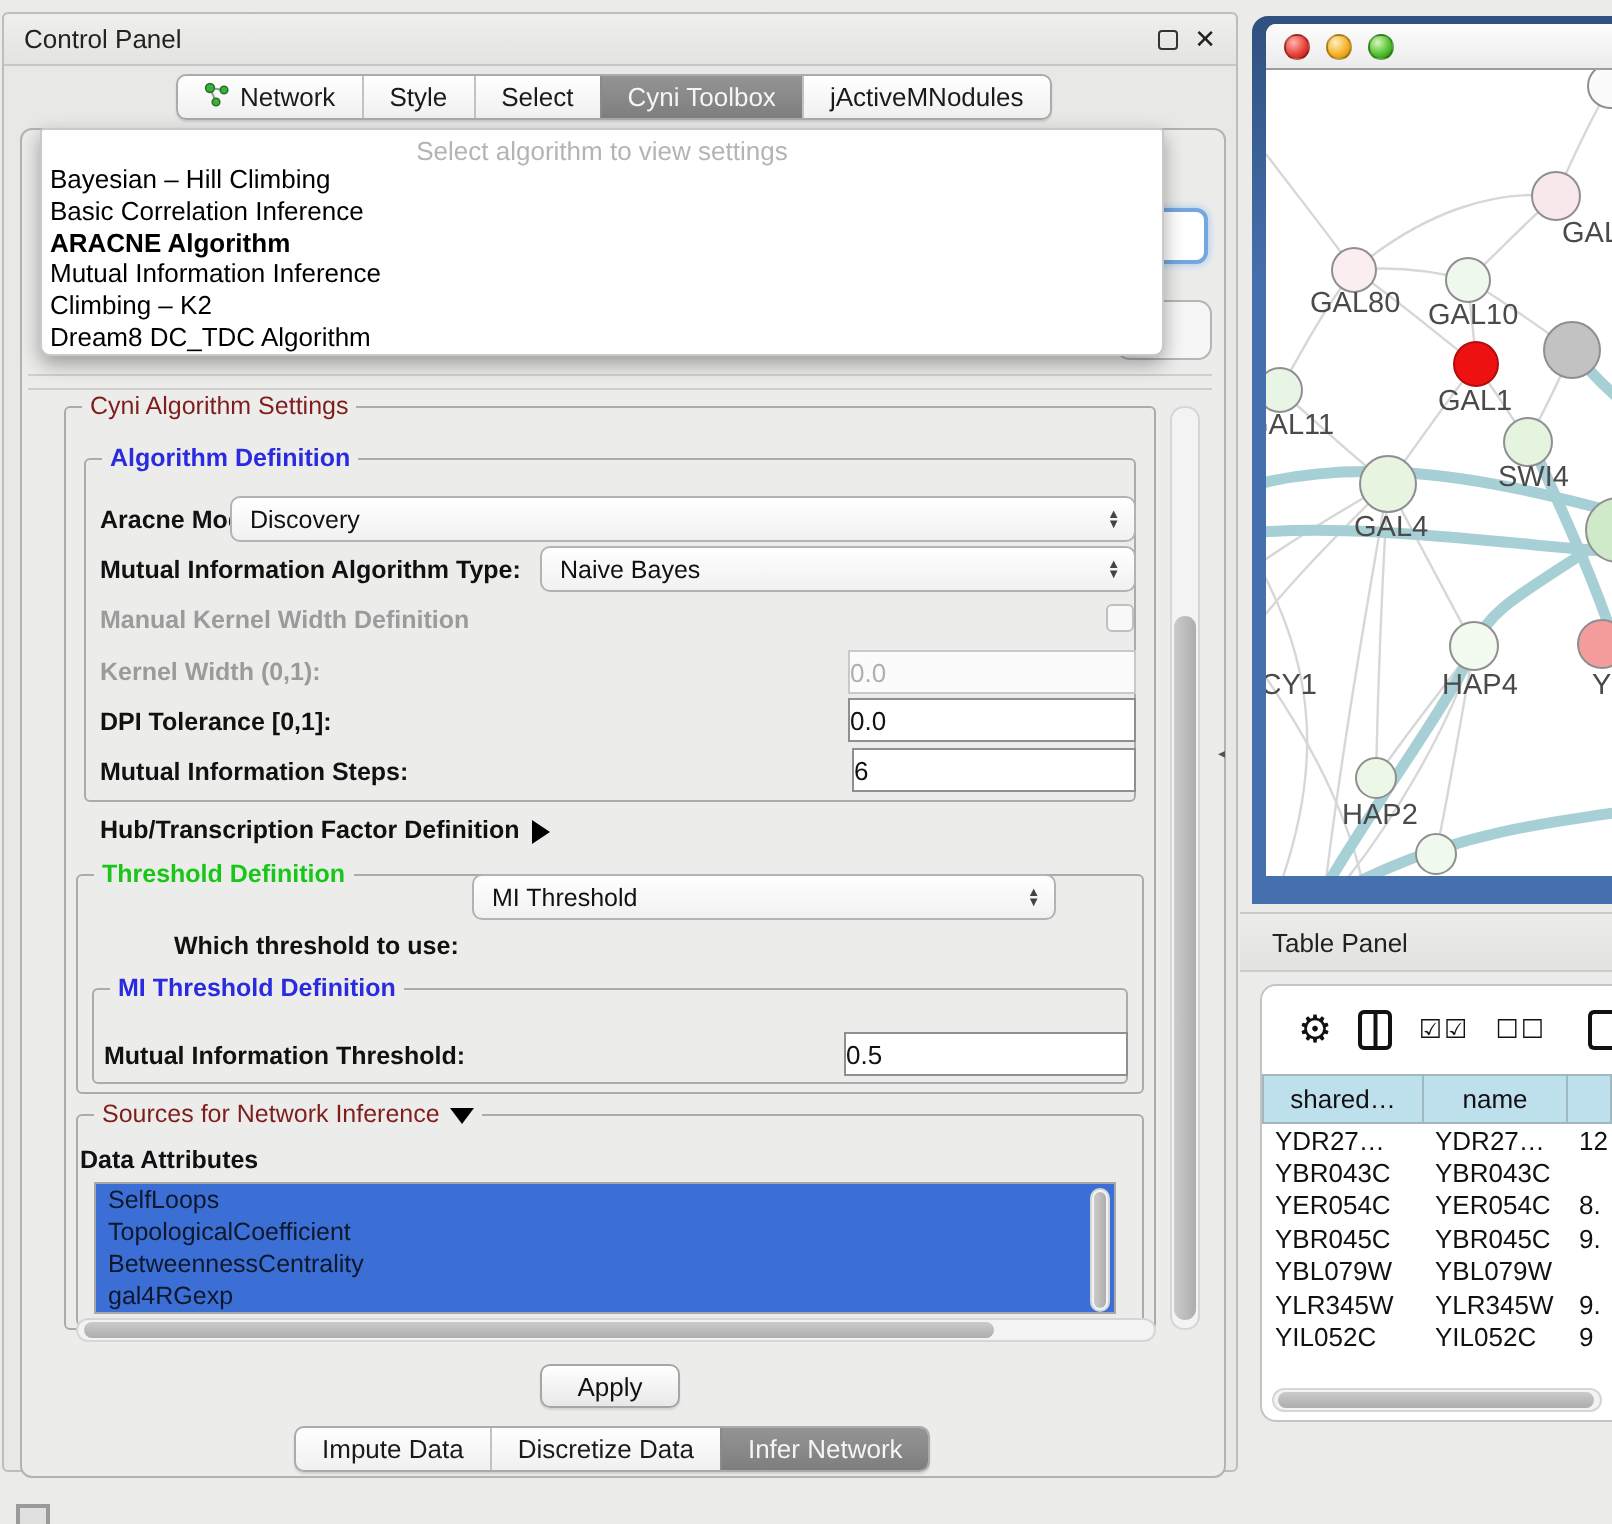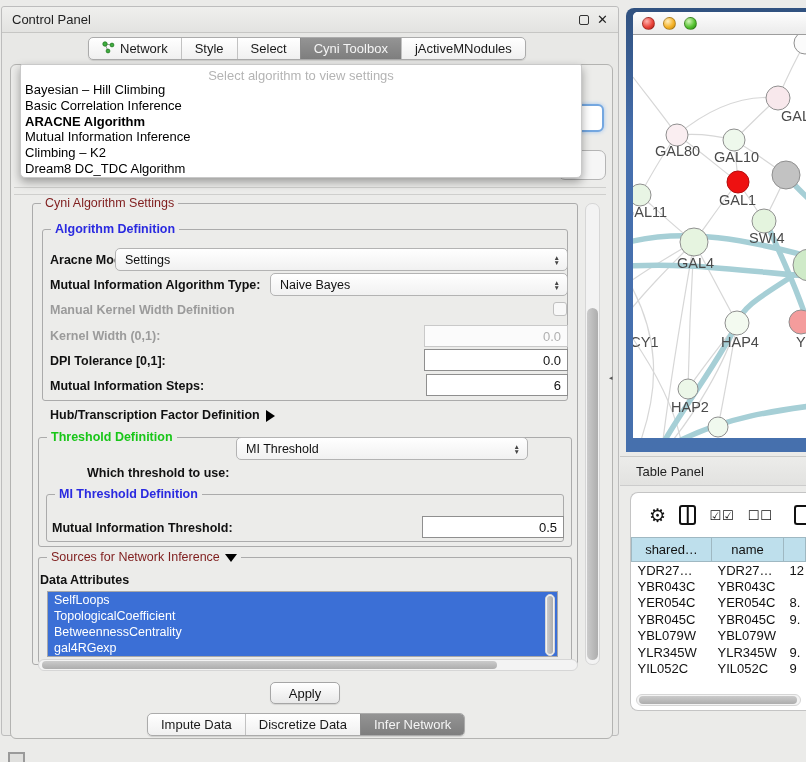--- a/index.html
+++ b/index.html
@@ -41,32 +41,32 @@
   .legend-green { color:#18c618; font-weight:bold; }
   .legend-plain { color:#7f1d1d; }
 
   .lbl { position:absolute; font-size:12.5px; white-space:nowrap; }
   .lbl.b { font-weight:bold; color:#111; }
   .lbl.dis { font-weight:bold; color:#9b9b9b; }
 
   .combo { position:absolute; height:23px; background:linear-gradient(#ffffff,#f1f1f1); border:1px solid #b3b3b3; border-radius:5px; display:flex; align-items:center; font-size:12.5px; padding-left:9px; color:#111; }
   .combo .arrows { margin-left:auto; margin-right:7px; display:flex; flex-direction:column; line-height:5px; font-size:6.5px; color:#444; }
 
-  .field { position:absolute; height:22px; background:#ffffff; border:1px solid #8f8f8f; font-size:13px; color:#111; text-align:right; padding:3px 6px 0 0; }
+  .field { position:absolute; height:22px; background:#ffffff; border:1px solid #8f8f8f; font-size:13px; color:#111; text-align:left; padding:3px 6px 0 0; }
   .field.dis { background:#fbfbfb; border-color:#c9c9c9; color:#b0b0b0; }
 
   .checkbox { position:absolute; width:14px; height:14px; border:1px solid #c0c0c0; border-radius:3px; background:#f8f8f8; }
 
   .vscroll { position:absolute; background:#f3f3f3; border:1px solid #d6d6d6; border-radius:7px; }
   .vscroll .thumb { position:absolute; left:1px; right:1px; background:linear-gradient(90deg,#cbcbcb,#adadad); border-radius:6px; }
   .hscroll { position:absolute; background:#f3f3f3; border:1px solid #d6d6d6; border-radius:7px; }
   .hscroll .thumb { position:absolute; top:1px; bottom:1px; background:linear-gradient(#cbcbcb,#adadad); border-radius:6px; }
 
   .list-box { position:absolute; background:#ffffff; border:1px solid #a8a8a8; overflow:hidden; }
-  .list-item { height:16px; line-height:16px; background:#3b6fd6; color:#ffffff; font-size:12.5px; padding-left:6px; white-space:nowrap; }
+  .list-item { height:16px; line-height:16px; background:#3b6fd6; color:#0f172a; font-size:12.5px; padding-left:6px; white-space:nowrap; }
 
   .btn { position:absolute; background:linear-gradient(#ffffff,#e8e8e8); border:1px solid #a6a6a6; border-radius:5px; font-size:13px; color:#111; display:flex; align-items:center; justify-content:center; box-shadow:0 1px 1px rgba(0,0,0,.1); }
 
   .tri-right { display:inline-block; width:0; height:0; border-top:6px solid transparent; border-bottom:6px solid transparent; border-left:9px solid #000; margin-left:6px; vertical-align:middle; }
   .tri-down { display:inline-block; width:0; height:0; border-left:6px solid transparent; border-right:6px solid transparent; border-top:8px solid #000; margin-left:5px; vertical-align:middle; }
 
   
   .net-frame { left:626px; top:8px; width:180px; height:444px; background:linear-gradient(#30517f,#466fae 30%,#4670ad); border-top-left-radius:8px; padding:4px 0 14px 7px; }
   .net-win { width:100%; height:100%; background:#ffffff; border-top-left-radius:5px; overflow:hidden; }
   .net-titlebar { height:23px; background:linear-gradient(#fdfdfd,#ebebeb); border-bottom:1px solid #9d9d9d; display:flex; align-items:center; gap:8px; padding-left:9px; }
@@ -156,21 +156,21 @@
   <div class="vscroll" style="left:583px; top:196px; width:15px; height:462px;">
     <div class="thumb" style="top:104px; height:352px;"></div>
   </div>
 
   <div class="grp" style="left:40px; top:222px; width:526px; height:172px;">
     <span class="grp-legend legend-blue">Algorithm Definition</span>
   </div>
 
   <span class="lbl b" style="left:48px; top:246px;">Aracne Mode:</span>
   <div class="combo" style="left:113px; top:241px; width:453px;">
-    <span>Settings</span>
+    <span>Discovery</span>
     <span class="arrows">
         <span>▲</span>
         <span>▼</span>
       </span>
   </div>
 
   <span class="lbl b" style="left:48px; top:271px;">Mutual Information Algorithm Type:</span>
   <div class="combo" style="left:268px; top:266px; width:298px;">
     <span>Naive Bayes</span>
     <span class="arrows">

